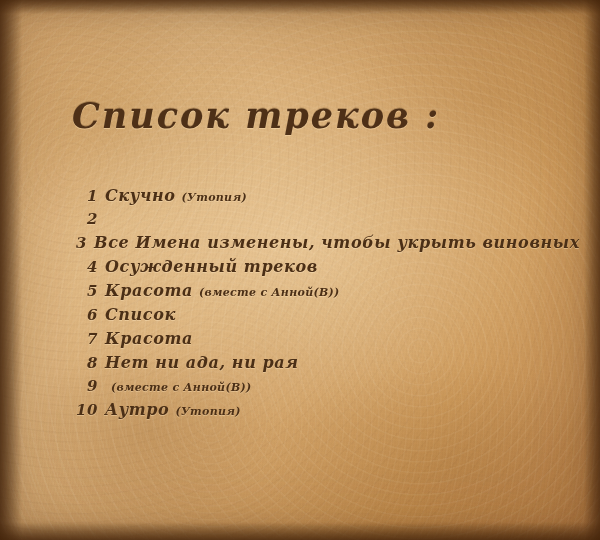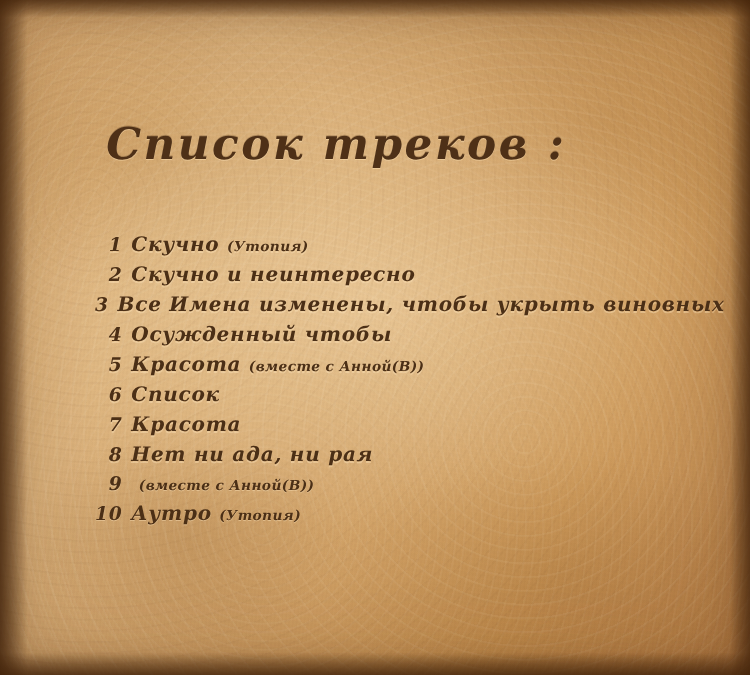--- a/index.html
+++ b/index.html
@@ -86,21 +86,21 @@
 
   #content {
     position: absolute;
     inset: 0;
     padding: 0;
   }
 
   #heading {
     position: absolute;
     top: 95px;
-    left: 13px;
+    left: 0;
     width: 512px;
     text-align: center;
     font-family: "DejaVu Serif", serif;
     font-style: italic;
     font-weight: 700;
     font-size: 35px;
     letter-spacing: 2px;
     color: #4e3017;
     text-shadow: 0 1px 0 rgba(255,228,185,0.45), 0 -1px 0 rgba(60,30,8,0.25);
     white-space: nowrap;
@@ -157,29 +157,28 @@
   <div id="content">
     <div id="heading">Список треков :</div>
     <div id="track-list">
         <div class="track-row">
           <span class="track-num">1</span>
           <span class="track-title">Скучно</span>
           <span class="track-note">(Утопия)</span>
         </div>
         <div class="track-row">
           <span class="track-num">2</span>
-          <span class="track-title">Скучно и неинтересно</span>
         </div>
         <div class="track-row">
           <span class="track-num">3</span>
           <span class="track-title">Все Имена изменены, чтобы укрыть виновных</span>
         </div>
         <div class="track-row">
           <span class="track-num">4</span>
-          <span class="track-title">Осужденный чтобы</span>
+          <span class="track-title">Осужденный треков</span>
         </div>
         <div class="track-row">
           <span class="track-num">5</span>
           <span class="track-title">Красота</span>
           <span class="track-note">(вместе с Анной(В))</span>
         </div>
         <div class="track-row">
           <span class="track-num">6</span>
           <span class="track-title">Список</span>
         </div>

